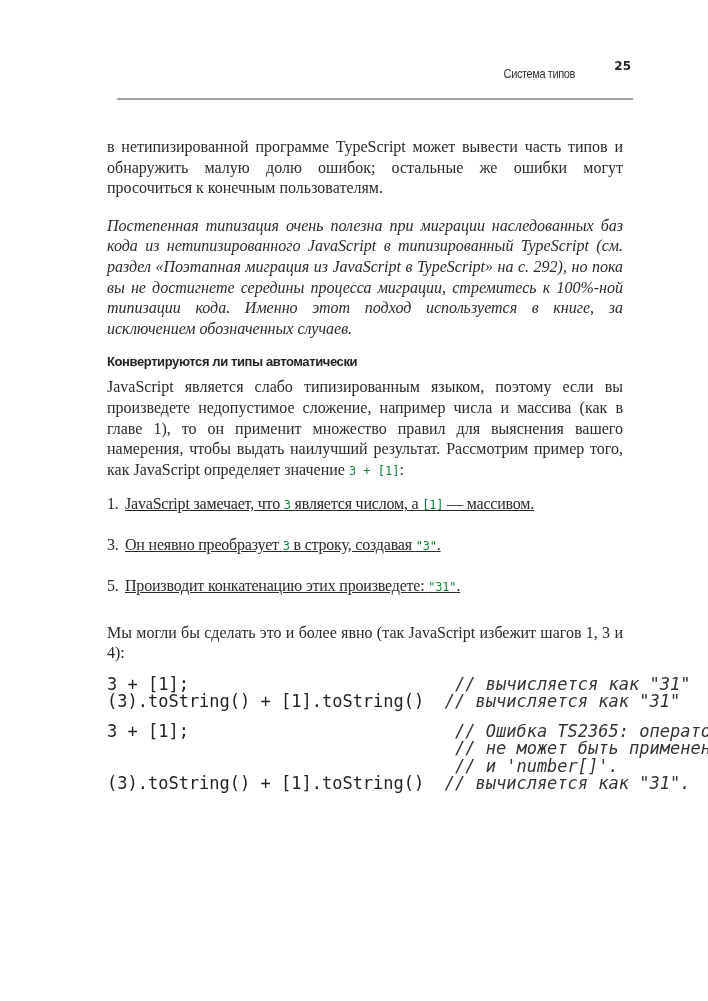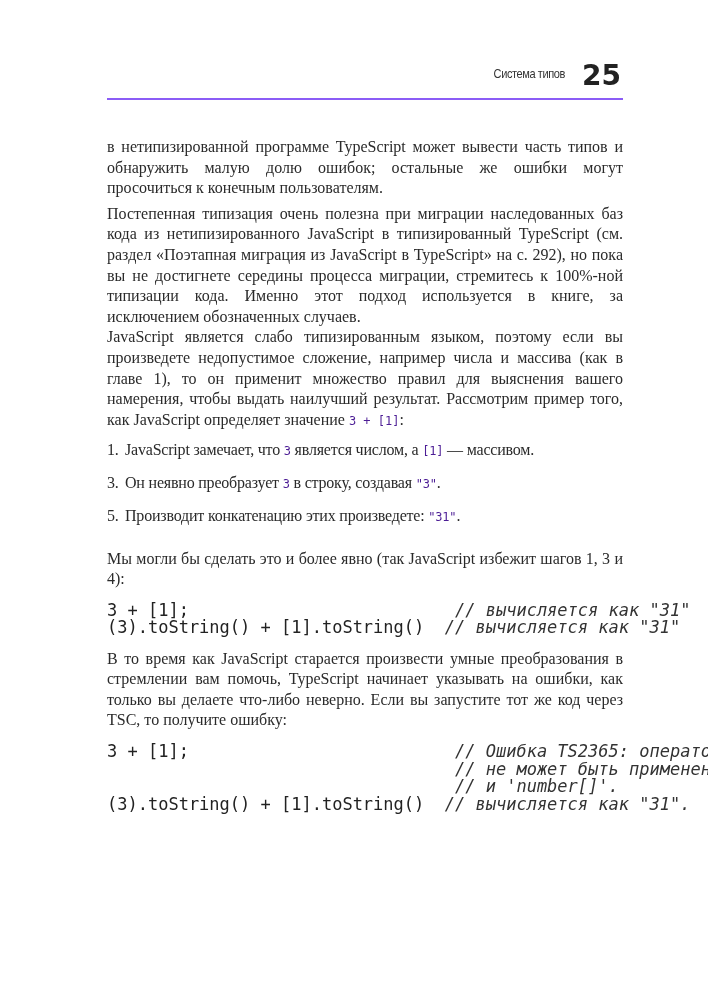--- a/index.html
+++ b/index.html
@@ -1,64 +1,64 @@
 <!DOCTYPE html>
 <html><head>
 <meta charset="utf-8">
 <style>
   html, body { margin: 0; padding: 0; }
   body {
     width: 708px; height: 1001px; background: #ffffff; position: relative; overflow: hidden;
     color: #2a2a2a;
   }
   .page { position: absolute; left: 107px; top: 0; width: 516px; }
-  .header { position: absolute; top: 60px; left: 0; width: 516px; height: 38px; border-bottom: 2px solid #8b5cf6; }
+  .header { position: absolute; top: 60px; left: 10px; width: 516px; height: 38px; border-bottom: 2px solid #a3a3a3; }
   .header .title { position: absolute; right: 58px; top: 6px; font-family: "Liberation Sans", sans-serif; font-size: 13px; letter-spacing: -0.5px; transform: scaleX(0.85); transform-origin: right center; color: #333; }
-  .header .num { position: absolute; right: 2px; top: -1px; font-family: "DejaVu Sans", sans-serif; font-weight: bold; font-size: 28px; color: #222; }
+  .header .num { position: absolute; right: 2px; top: -1px; font-family: "DejaVu Sans", sans-serif; font-weight: bold; font-size: 12px; color: #222; }
 
   .body { position: absolute; top: 137px; left: 0; width: 516px; font-family: "Liberation Serif", serif; font-size: 16px; line-height: 20.6px; }
   p { margin: 0; text-align: justify; }
   .p1 { }
-  .p2 { margin-top: 5px; }
+  .p2 { margin-top: 17px; font-style: italic; }
   h3 { margin: 14px 0 6px 0; font-family: "Liberation Sans", sans-serif; font-weight: bold; font-size: 13px; letter-spacing: -0.4px; color: #222; line-height: 18px; }
   .p3 { }
   ol { margin: 9px 0 0 0; padding: 0; list-style: none; }
-  ol li { margin: 0 0 11.6px 0; line-height: 20px; white-space: nowrap; letter-spacing: -0.2px; }
+  ol li { margin: 0 0 11.6px 0; line-height: 28px; white-space: nowrap; letter-spacing: -0.2px; text-decoration: underline; }
   ol li .n { display: inline-block; width: 18px; }
-  code, .mono { font-family: "DejaVu Sans Mono", monospace; font-size: 12px; color: #4c1d95; }
+  code, .mono { font-family: "DejaVu Sans Mono", monospace; font-size: 12px; color: #15803d; }
   .code { font-family: "DejaVu Sans Mono", monospace; font-size: 17px; line-height: 17.5px; white-space: pre; margin: 12px 0 12px 0; color: #222; }
   .code .cm { font-style: italic; color: #333; }
   .p4 { margin-top: 22px; }
   .p5 { }
 </style>
 </head>
 <body>
 
 <div class="page">
   <div class="header">
     <span class="title">Система типов</span>
     <span class="num">25</span>
   </div>
 
   <div class="body">
     <p class="p1">в нетипизированной программе TypeScript может вывести часть типов и обнаружить малую долю ошибок; остальные же ошибки могут просочиться к конечным пользователям.</p>
     <p class="p2">Постепенная типизация очень полезна при миграции наследованных баз кода из нетипизированного JavaScript в типизированный TypeScript (см. раздел «Поэтапная миграция из JavaScript в TypeScript» на с. 292), но пока вы не достигнете середины процесса миграции, стремитесь к 100%-ной типизации кода. Именно этот подход используется в книге, за исключением обозначенных случаев.</p>
+    <h3>Конвертируются ли типы автоматически</h3>
     <p class="p3"><span>JavaScript является слабо типизированным языком, поэтому если вы произведете недопустимое сложение, например числа и массива (как в главе 1), то он применит множество правил для выяснения вашего намерения, чтобы выдать наилучший результат. Рассмотрим пример того, как JavaScript определяет значение </span><code>3 + [1]</code><span>:</span></p>
 
     <ol>
       <li><span class="n">1.</span><span>JavaScript замечает, что </span><code>3</code><span> является числом, а </span><code>[1]</code><span> — массивом.</span></li>
       <li><span class="n">3.</span><span>Он неявно преобразует </span><code>3</code><span> в строку, создавая </span><code>"3"</code><span>.</span></li>
       <li><span class="n">5.</span><span>Производит конкатенацию этих произведете: </span><code>"31"</code><span>.</span></li>
     </ol>
 
     <p class="p4">Мы могли бы сделать это и более явно (так JavaScript избежит шагов 1, 3 и 4):</p>
 
     <div class="code"><span><span>3 + [1];                          </span><span class="cm">// вычисляется как "31"</span></span>
 <span><span>(3).toString() + [1].toString()  </span><span class="cm">// вычисляется как "31"</span></span></div>
 
-    <p class="p5">В то время как JavaScript старается произвести умные преобразования в стремлении вам помочь, TypeScript начинает указывать на ошибки, как только вы делаете что-либо неверно. Если вы запустите тот же код через TSC, то получите ошибку:</p>
 
     <div class="code"><span><span>3 + [1];                          </span><span class="cm">// Ошибка TS2365: оператор '+'</span></span>
 <span><span>                                  </span><span class="cm">// не может быть применен к типам '8'</span></span>
 <span><span>                                  </span><span class="cm">// и 'number[]'.</span></span>
 <span><span>(3).toString() + [1].toString()  </span><span class="cm">// вычисляется как "31".</span></span></div>
   </div>
 </div>
 
 </body></html>

